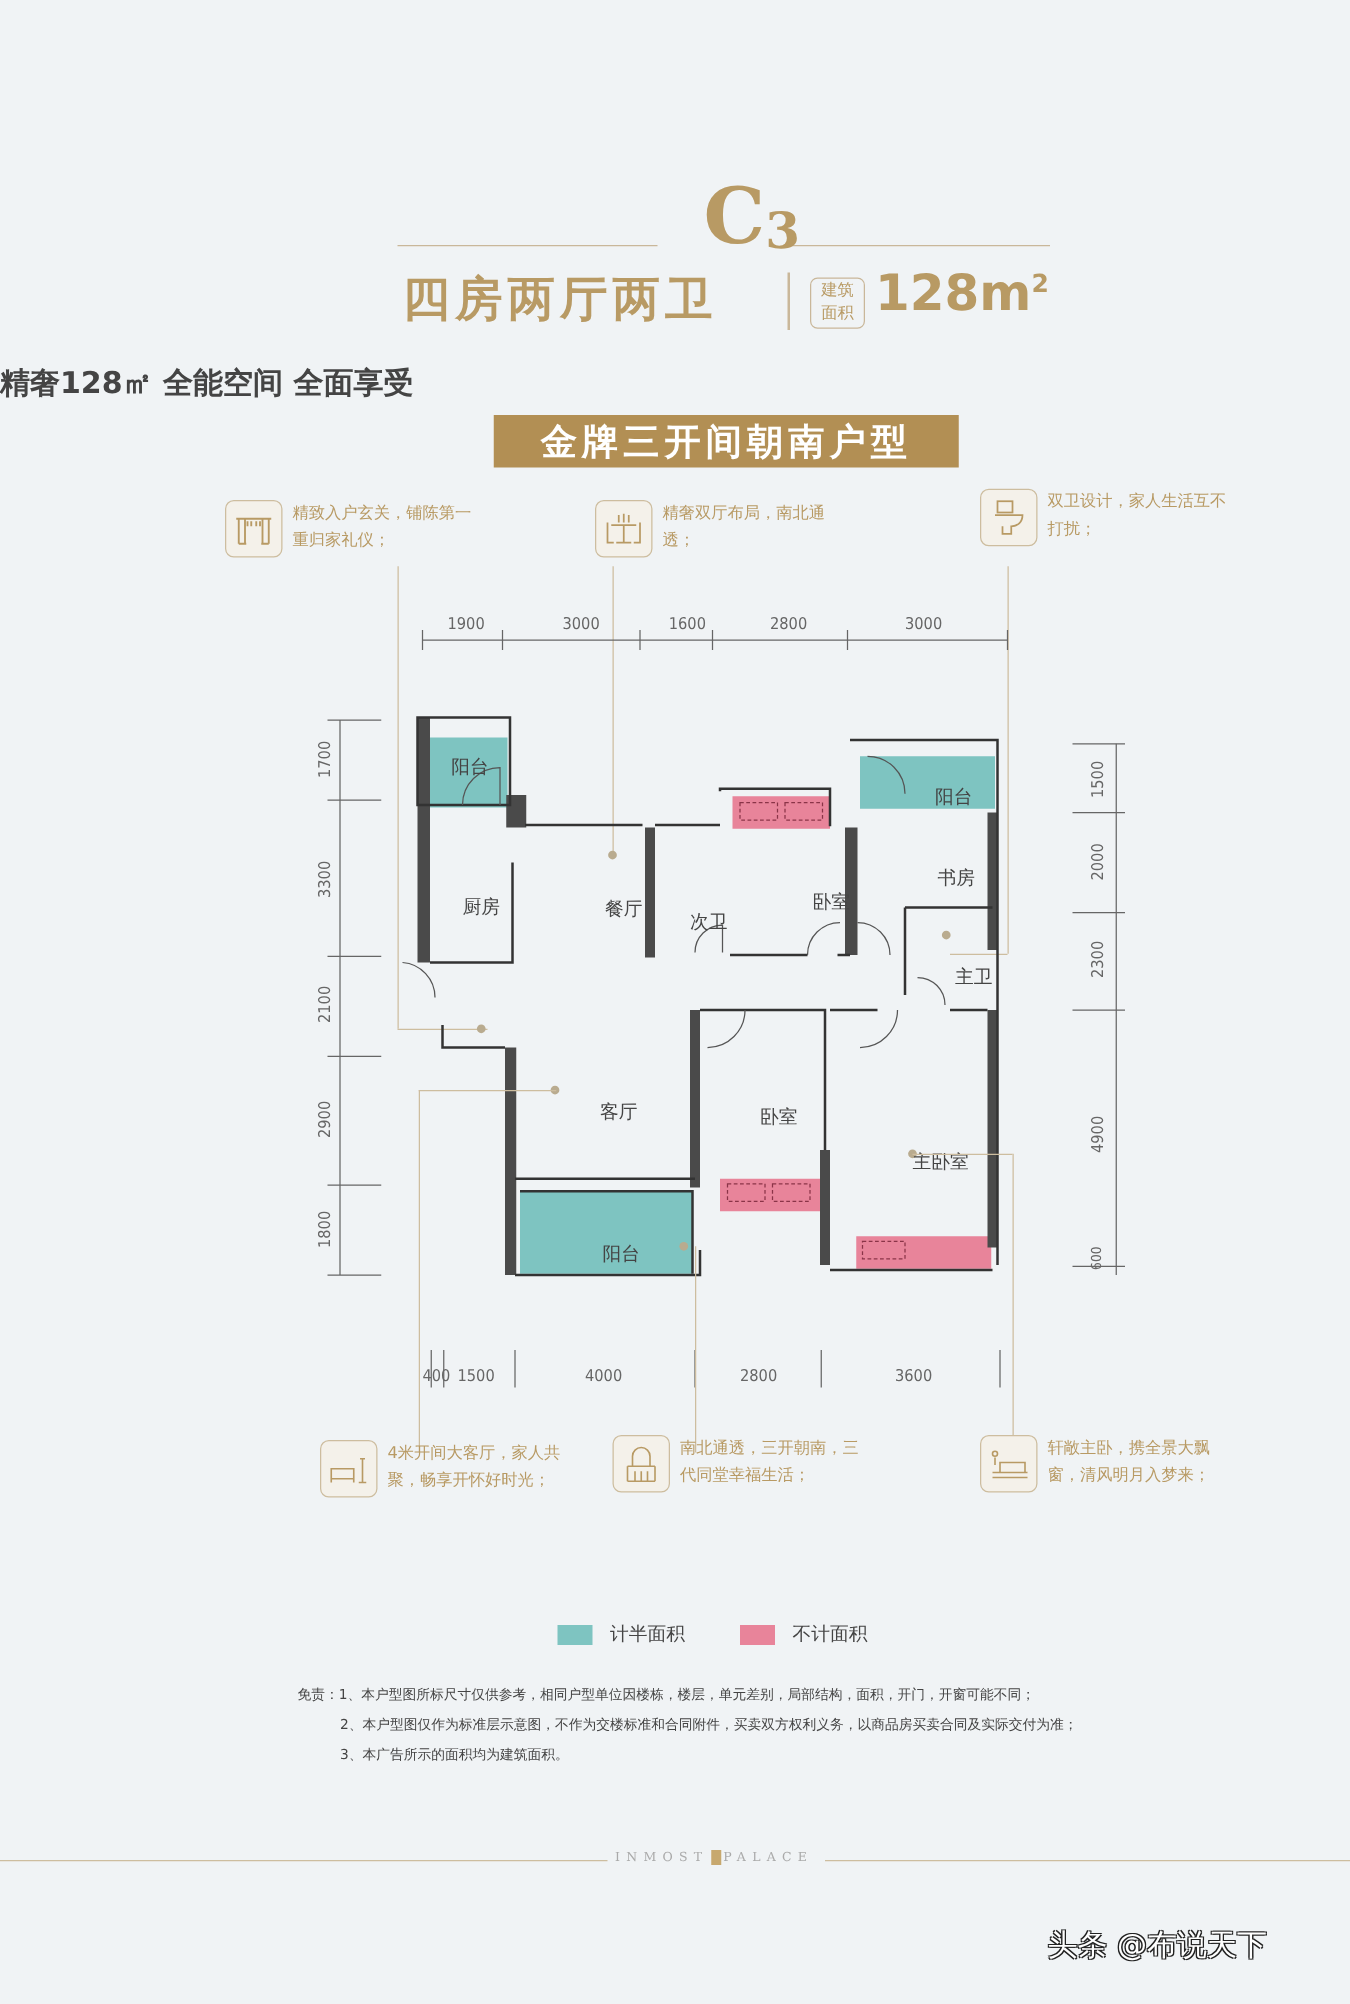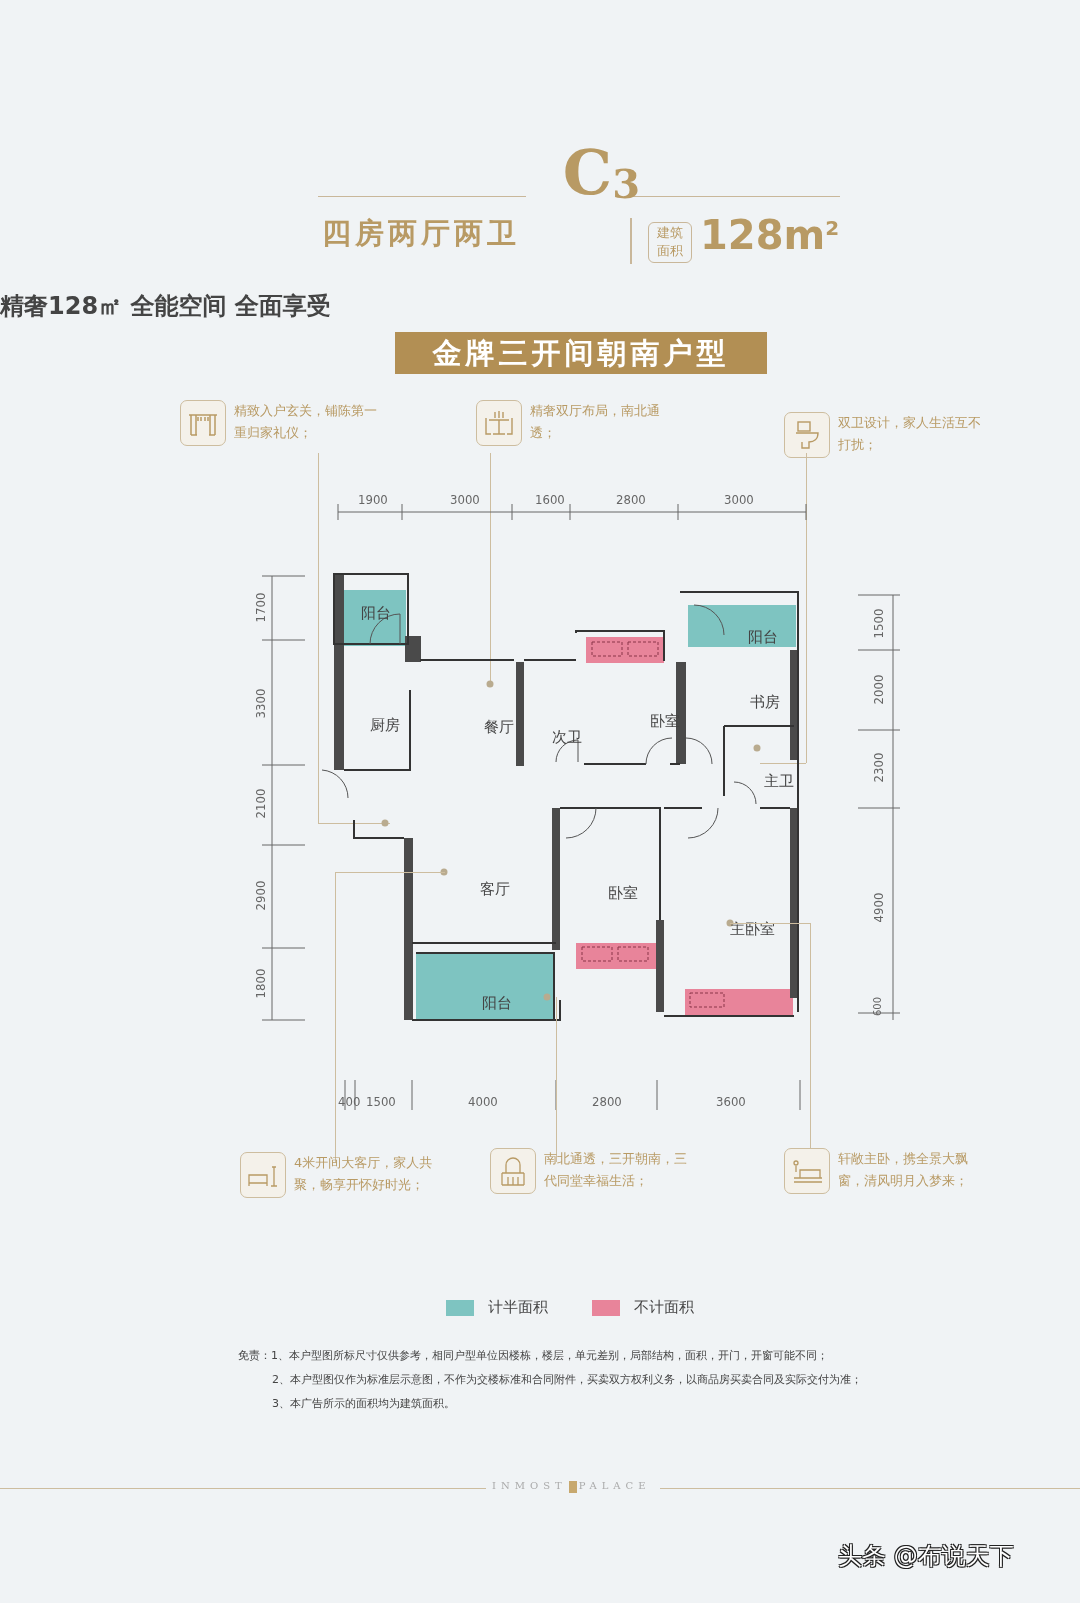--- a/index.html
+++ b/index.html
@@ -12,21 +12,21 @@
   .abs { position: absolute; }
   
   .hdr-line { position: absolute; height: 1px; background: #c9b79a; }
   .unit-code {
     position: absolute; left: 520px; top: 138px; width: 120px; text-align: right;
     font-family: "DejaVu Serif", "Liberation Serif", serif;
     font-size: 62px; font-weight: bold; color: #b89a64; line-height: 70px;
   }
   .unit-code sub { font-size: 40px; vertical-align: baseline; position: relative; top: 4px; }
   .unit-type {
-    position: absolute; left: 322px; top: 214px; font-size: 29px; letter-spacing: 4px;
+    position: absolute; left: 322px; top: 214px; font-size: 38px; letter-spacing: 4px;
     color: #b89a64; font-weight: bold;
   }
   .sep-v { position: absolute; left: 630px; top: 218px; width: 2px; height: 46px; background: #c9b79a; }
   .area-badge {
     position: absolute; left: 648px; top: 222px; width: 42px; height: 38px;
     border: 1px solid #c9b79a; border-radius: 6px; font-size: 13px; line-height: 18px;
     color: #b89a64; text-align: center; padding-top: 1px;
   }
   .area-num {
     position: absolute; left: 700px; top: 212px; font-size: 40px; color: #b89a64; font-weight: bold;
@@ -100,21 +100,21 @@
     <svg width="32" height="30" viewBox="0 0 32 30">
         <g stroke="#b89a64" fill="none" stroke-width="1.4">
           <path d="M6 12h20M16 12v14M10 26h12"></path>
           <path d="M3 10v16h5M29 10v16h-5"></path>
           <path d="M12 4v6M16 3v7M20 4v6"></path>
         </g>
       </svg>
   </div>
   <div class="feat-text">精奢双厅布局，南北通透；</div>
 </div>
-<div class="feat" style="left:784px; top:412px;">
+<div class="feat" style="left:784px; top:391px;">
   <div class="feat-icon">
     <svg width="28" height="32" viewBox="0 0 28 32">
         <g stroke="#b89a64" fill="none" stroke-width="1.4">
           <rect x="5" y="3" width="12" height="9"></rect>
           <path d="M3 14h22c0 6-4 9-9 9v6H9v-6"></path>
         </g>
       </svg>
   </div>
   <div class="feat-text">双卫设计，家人生活互不打扰；</div>
 </div>
@@ -262,21 +262,21 @@
 <div class="room" style="left:608px; top:884px;">卧室</div>
 <div class="room" style="left:730px; top:920px;">主卧室</div>
 <div class="room" style="left:482px; top:994px;">阳台</div>
 
 <div class="leader" style="left:335px; top:872px; width:110px; height:1px;"></div>
 <div class="leader" style="left:335px; top:872px; width:1px; height:290px;"></div>
 <div class="leader" style="left:556px; top:997px; width:1px; height:165px;"></div>
 <div class="leader" style="left:730px; top:923px; width:80px; height:1px;"></div>
 <div class="leader" style="left:810px; top:923px; width:1px; height:228px;"></div>
 
-<div class="feat" style="left:192px; top:1152px;padding-left:48px;">
+<div class="feat" style="left:208px; top:1152px;padding-left:48px;">
   <div class="feat-icon">
     <svg width="34" height="28" viewBox="0 0 34 28">
         <g stroke="#b89a64" fill="none" stroke-width="1.3">
           <path d="M3 14h18v8H3zM3 22v3M21 22v3"></path>
           <path d="M28 6v19M25 25h6M26 6h4"></path>
         </g>
       </svg>
   </div>
   <div class="feat-text">4米开间大客厅，家人共聚，畅享开怀好时光；</div>
 </div>

